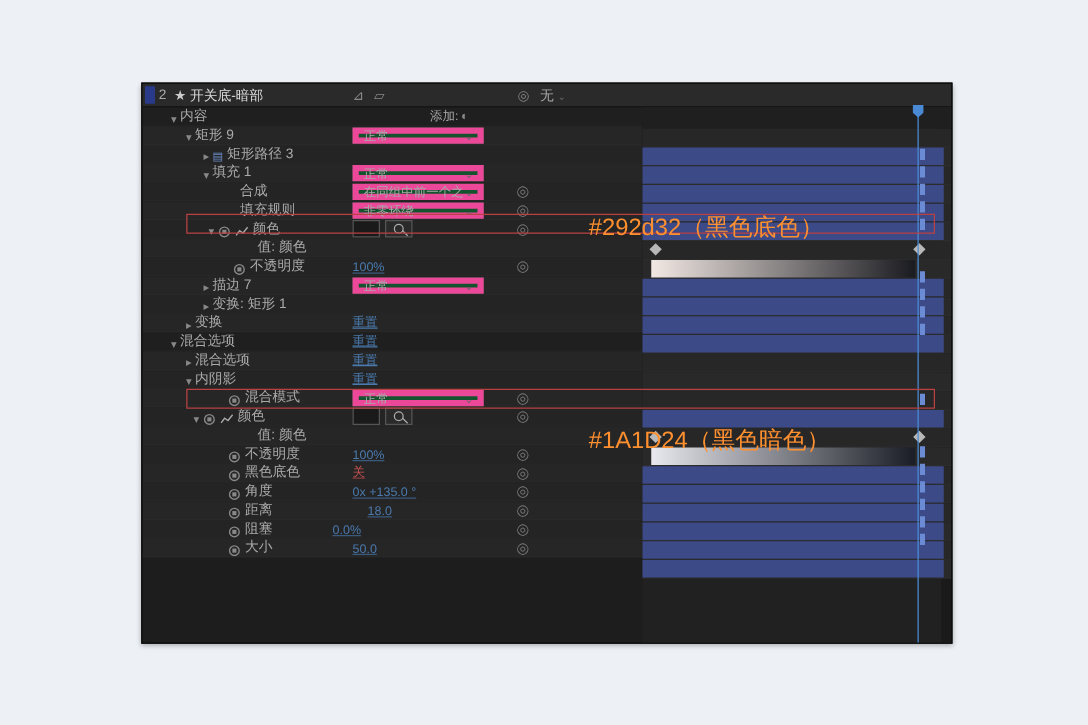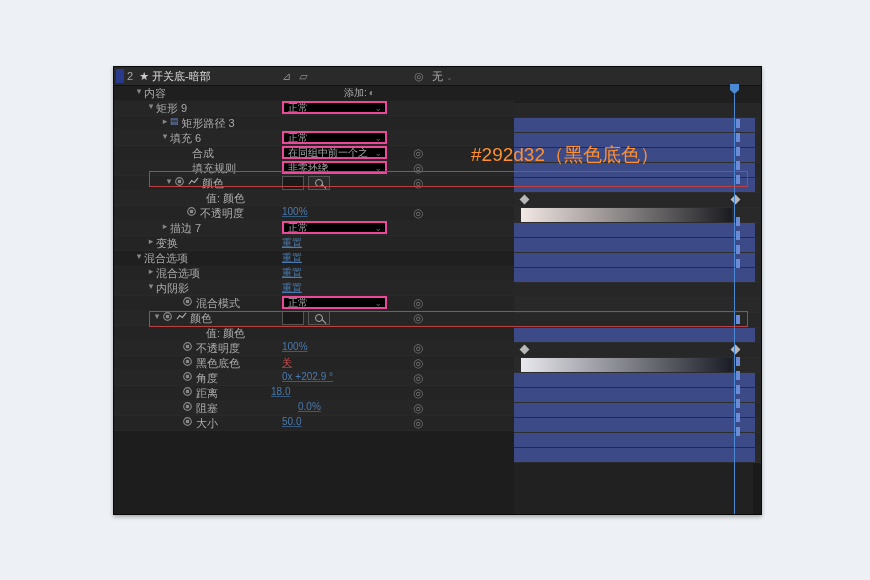--- a/index.html
+++ b/index.html
@@ -10,35 +10,35 @@
 .top .num{color:#aaa;margin-right:6px}
 .top .star{color:#ccc;margin-right:3px}
 .top .lbl{color:#ddd}
 .top .mid{position:absolute;left:168px;display:flex;align-items:center;gap:8px}
 .top .spiral{position:absolute;left:300px;color:#888}
 .top .wu{position:absolute;left:318px;color:#aaa;font-size:11px}
 .top .chev{color:#666;font-size:8px;margin-left:3px}
 .body{display:flex;height:calc(100% - 18px)}
 .left{width:400px;overflow:hidden}
 .right{flex:1;position:relative;background:#212121}
-.row{height:14px;display:flex;align-items:flex-start;position:relative;border-bottom:1px solid rgba(255,255,255,.015)}
+.row{height:14px;display:flex;align-items:flex-end;position:relative;border-bottom:1px solid rgba(255,255,255,.015)}
 .row:nth-child(odd){background:#242424}
 .row:nth-child(even){background:#262626}
 .row.hdr{background:#1f1f1f}
 .twist{width:10px;text-align:center;color:#888;font-size:9px;cursor:pointer}
 .twist.open::before{content:"▾"}
 .twist.closed::before{content:"▸"}
 .twist.none{visibility:hidden}
 .stop{width:11px;height:10px;display:inline-block;margin-right:3px}
 .stop svg{display:block}
 .graph{width:11px;height:10px;display:inline-block;margin-right:3px}
 .name{color:#aaa;white-space:nowrap}
 .val{position:absolute;color:#4a7aae;text-decoration:underline;text-decoration-color:#3a5a7e;font-size:10px}
 .val.red{color:#c85050;text-decoration-color:#8a3838}
-.dd{position:absolute;left:168px;width:105px;height:13px;background:#000000;border:2px solid #ec4899;display:flex;align-items:center;padding:0 4px;box-sizing:border-box;font-size:10px;color:#aaa}
+.dd{position:absolute;left:168px;width:105px;height:13px;background:#14532d;border:5px solid #ec4899;display:flex;align-items:center;padding:0 4px;box-sizing:border-box;font-size:10px;color:#aaa}
 .dd::after{content:"⌄";position:absolute;right:3px;color:#666;font-size:9px}
 .swatch{position:absolute;left:168px;width:20px;height:12px;background:#1a1a1a;border:1px solid #555}
 .eyedrop{position:absolute;left:194px;width:20px;height:12px;background:#2a2a2a;border:1px solid #555;display:flex;align-items:center;justify-content:center}
 .eyedrop::before{content:"";width:8px;height:8px;border:1px solid #aaa;border-radius:50%;box-sizing:border-box;position:relative}
 .eyedrop::after{content:"";position:absolute;width:6px;height:1px;background:#aaa;transform:rotate(45deg);right:2px;bottom:2px}
 .spiral2{position:absolute;left:299px;color:#777;font-size:12px}
 .add{position:absolute;left:230px;color:#aaa;font-size:10px}
 .add span{color:#888;margin-left:2px}
 .hlbox{position:absolute;border:1px solid #b94141;pointer-events:none;z-index:5}
 .tl-row{height:14px;border-bottom:1px solid rgba(255,255,255,.02);position:relative}
@@ -88,21 +88,21 @@
         </div>
         <div class="row">
           <span style="width:46px"></span>
           <span class="twist closed"></span>
           <span style="color:#6a8ac4;margin-right:3px;font-size:9px">▤</span>
           <span class="name">矩形路径 3</span>
         </div>
         <div class="row">
           <span style="width:46px"></span>
           <span class="twist open"></span>
-          <span class="name">填充 6</span>
+          <span class="name">填充 1</span>
           <span class="dd">正常</span>
         </div>
         <div class="row">
           <span style="width:68px"></span>
           <span class="twist none"></span>
           <span class="name">合成</span>
           <span class="dd">在同组中前一个之</span>
           <span class="spiral2">◎</span>
         </div>
         <div class="row">
@@ -147,20 +147,25 @@
           <span class="val" style="left:168px">100%</span>
           <span class="spiral2">◎</span>
         </div>
         <div class="row">
           <span style="width:46px"></span>
           <span class="twist closed"></span>
           <span class="name">描边 7</span>
           <span class="dd">正常</span>
         </div>
         <div class="row">
+          <span style="width:46px"></span>
+          <span class="twist closed"></span>
+          <span class="name">变换: 矩形 1</span>
+        </div>
+        <div class="row">
           <span style="width:32px"></span>
           <span class="twist closed"></span>
           <span class="name">变换</span>
           <span class="val" style="left:168px;text-decoration:underline">重置</span>
         </div>
         <div class="row hdr">
           <span style="width:20px"></span>
           <span class="twist open"></span>
           <span class="name">混合选项</span>
           <span class="val" style="left:168px;text-decoration:underline">重置</span>
@@ -241,47 +246,47 @@
         <div class="row">
           <span style="width:58px"></span>
           <span class="twist none"></span>
           <span class="stop">
             <svg viewBox="0 0 12 12">
               <circle cx="6" cy="6" r="4.2" fill="none" stroke="#888" stroke-width="1.2"></circle>
               <rect x="4.2" y="4.2" width="3.6" height="3.6" fill="#888"></rect>
             </svg>
           </span>
           <span class="name">角度</span>
-          <span class="val" style="left:168px">0x +202.9 °</span>
+          <span class="val" style="left:168px">0x +135.0 °</span>
           <span class="spiral2">◎</span>
         </div>
         <div class="row">
           <span style="width:58px"></span>
           <span class="twist none"></span>
           <span class="stop">
             <svg viewBox="0 0 12 12">
               <circle cx="6" cy="6" r="4.2" fill="none" stroke="#888" stroke-width="1.2"></circle>
               <rect x="4.2" y="4.2" width="3.6" height="3.6" fill="#888"></rect>
             </svg>
           </span>
           <span class="name">距离</span>
-          <span class="val" style="left:157px">18.0</span>
+          <span class="val" style="left:180px">18.0</span>
           <span class="spiral2">◎</span>
         </div>
         <div class="row">
           <span style="width:58px"></span>
           <span class="twist none"></span>
           <span class="stop">
             <svg viewBox="0 0 12 12">
               <circle cx="6" cy="6" r="4.2" fill="none" stroke="#888" stroke-width="1.2"></circle>
               <rect x="4.2" y="4.2" width="3.6" height="3.6" fill="#888"></rect>
             </svg>
           </span>
           <span class="name">阻塞</span>
-          <span class="val" style="left:184px">0.0%</span>
+          <span class="val" style="left:152px">0.0%</span>
           <span class="spiral2">◎</span>
         </div>
         <div class="row">
           <span style="width:58px"></span>
           <span class="twist none"></span>
           <span class="stop">
             <svg viewBox="0 0 12 12">
               <circle cx="6" cy="6" r="4.2" fill="none" stroke="#888" stroke-width="1.2"></circle>
               <rect x="4.2" y="4.2" width="3.6" height="3.6" fill="#888"></rect>
             </svg>
@@ -375,16 +380,17 @@
         <div class="mark" style="left: 222px; top: 229px;"></div>
         <div class="mark" style="left: 222px; top: 271px;"></div>
         <div class="mark" style="left: 222px; top: 285px;"></div>
         <div class="mark" style="left: 222px; top: 299px;"></div>
         <div class="mark" style="left: 222px; top: 313px;"></div>
         <div class="mark" style="left: 222px; top: 327px;"></div>
         <div class="mark" style="left: 222px; top: 341px;"></div>
       </div>
   </div>
 
-  <div class="annot" style="left:357px;top:75px">#292d32（黑色底色）</div>
+  <div class="annot" style="left:357px;top:102px">#292d32（黑色底色）</div>
+  <div class="annot" style="left:357px;top:272px">#1A1D24（黑色暗色）</div>
 <div class="hlbox" style="left: 35px; right: 13px; top: 104px; height: 14px;"></div>
     <div class="hlbox" style="left: 35px; right: 13px; top: 244px; height: 14px;"></div>
   </div>
 
 </body></html>

